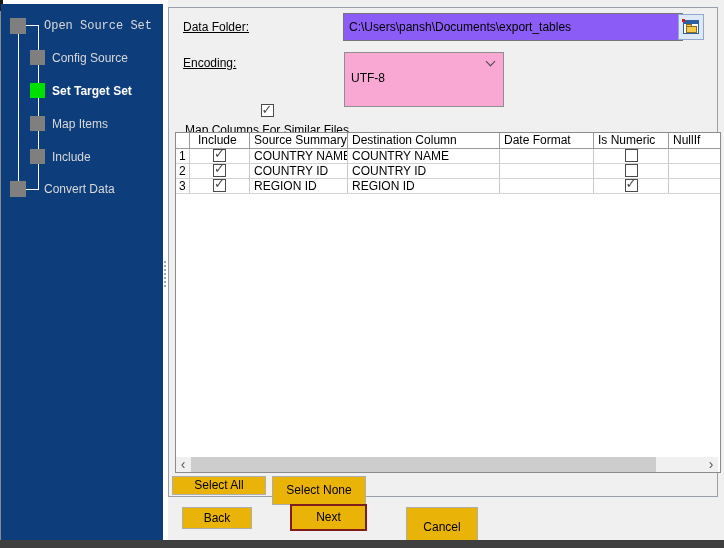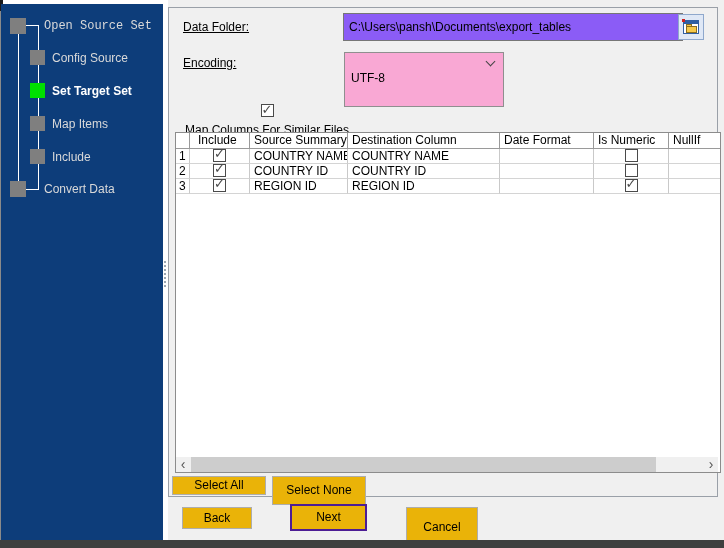--- a/index.html
+++ b/index.html
@@ -77,21 +77,21 @@
   .harrow.left{left:0;}
   .harrow.right{right:0;}
   .hthumb{position:absolute;left:15px;top:0;width:465px;height:15px;background:#cdcdcd;}
 
   
   .btn{position:absolute;background:#eab308;border:1px solid #adadad;text-align:center;cursor:pointer;
        font:12px "Liberation Sans",sans-serif;color:#000;padding:0;}
   .btn-selectall{left:3px;top:468px;width:94px;height:19px;line-height:17px;}
   .btn-selectnone{left:103px;top:468px;width:94px;height:29px;line-height:17px;}
   .btn-back{left:182px;top:507px;width:70px;height:22px;line-height:20px;}
-  .btn-next{left:290px;top:504px;width:77px;height:27px;line-height:23px;border:2px solid #4c1d95;}
+  .btn-next{left:290px;top:504px;width:77px;height:27px;line-height:23px;border:2px solid #7f1d1d;}
   .btn-cancel{left:406px;top:507px;width:72px;height:40px;line-height:20px;}
 </style>
 </head>
 <body>
 
 <div class="abs top-white"></div>
 <div class="abs edge-left"></div>
 <div class="abs notch"></div>
 
 <div class="abs sidebar">

